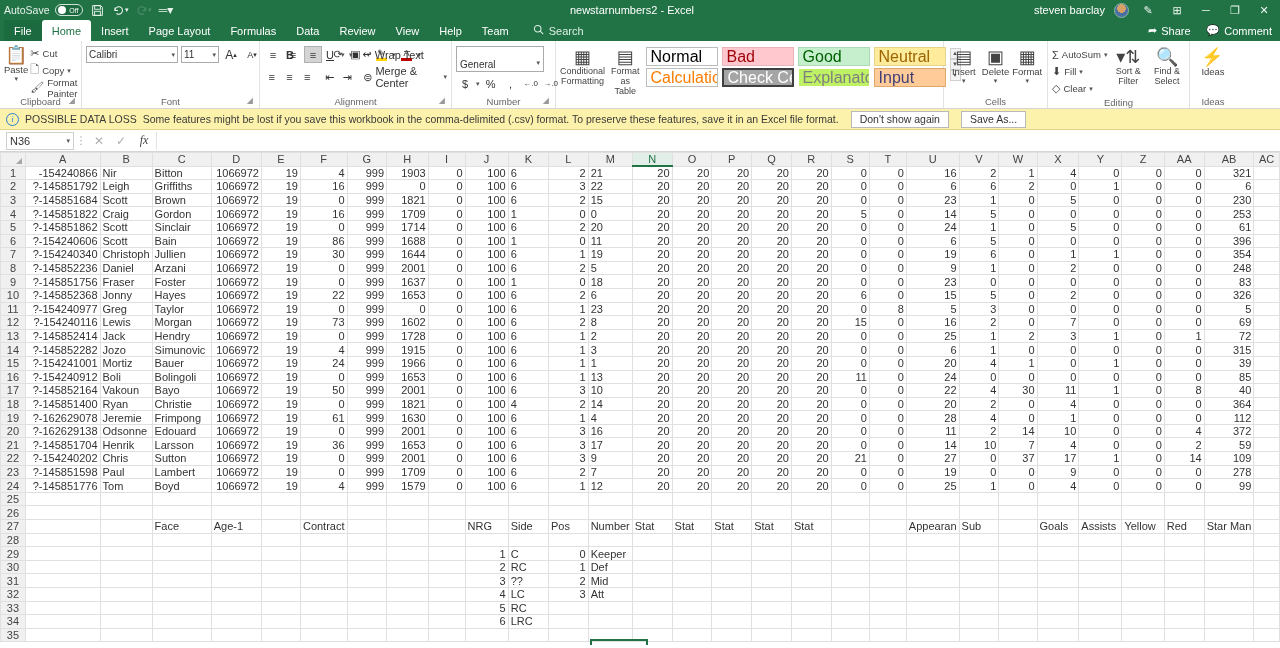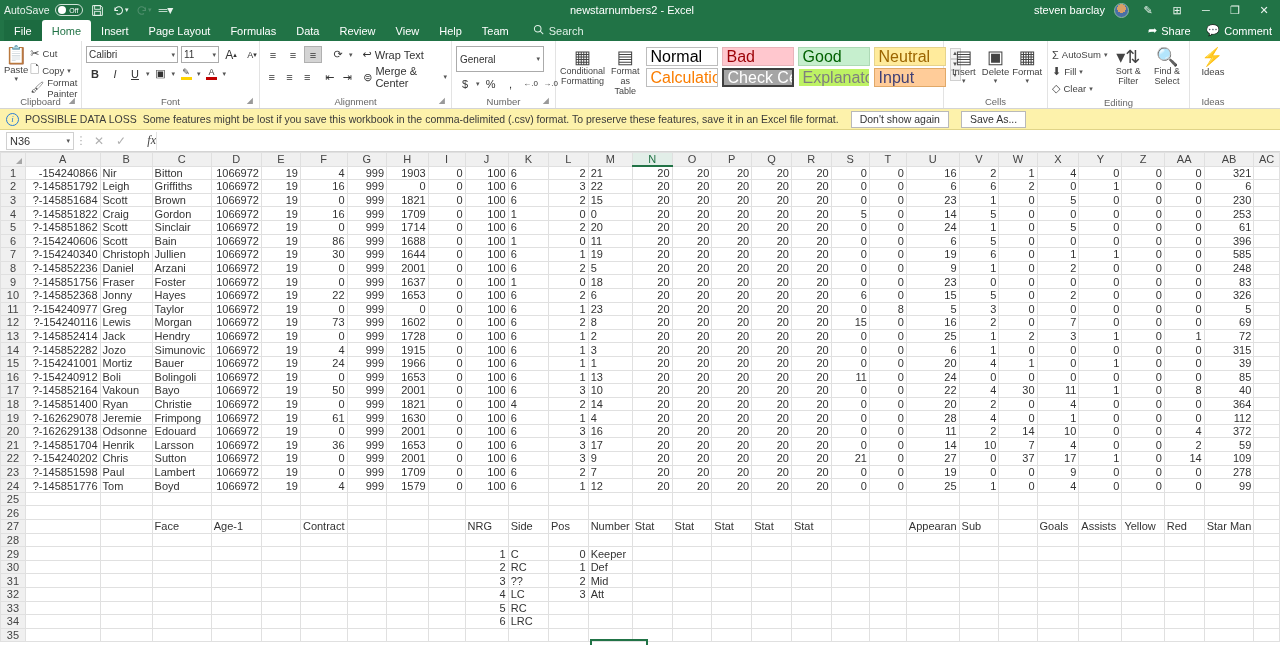--- a/index.html
+++ b/index.html
@@ -119,21 +119,21 @@
   }
   .fbtn {
     width: 18px; height: 17px; display: flex; align-items: center;
     justify-content: center; font-size: 11px; color: #333;
   }
   .fbtn.pressed { background: #d4d4d4; border: 1px solid #b0b0b0; }
   .caret { font-size: 7px; color: #555; }
 
   .numfmt {
     width: 88px; height: 17px; border: 1px solid #ababab; background: #fff;
-    font-size: 10px; padding: 12px 3px; display: flex; align-items: center;
+    font-size: 10px; padding: 12px 3px; display: flex; align-items: flex-start;
     justify-content: space-between;
   }
 
   .stylebox {
     width: 72px; height: 19px; border: 1px solid #cfcfcf;
     font-size: 16px; display: flex; align-items: center; padding-left: 4px;
     overflow: hidden; white-space: nowrap;
   }
   .stylegrid { display: grid; grid-template-columns: repeat(4, 74px); gap: 2px; }
   .style-scroll {
@@ -167,21 +167,21 @@
     height: 22px; background: #fff; border-bottom: 1px solid #d4d4d4;
     display: flex; align-items: center; padding: 0 2px; gap: 0;
   }
   .namebox {
     width: 68px; height: 18px; border: 1px solid #d0d0d0; background: #fff;
     font-size: 11px; display: flex; align-items: center;
     justify-content: space-between; padding: 0 3px; margin-left: 4px;
   }
   .fb-sep { width: 14px; text-align: center; color: #aaa; font-size: 11px; }
   .fb-icon { width: 22px; text-align: center; color: #b0b0b0; font-size: 12px; }
-  .fb-fx { width: 24px; text-align: right; color: #444; font-size: 12px; font-style: italic;
+  .fb-fx { width: 24px; text-align: center; color: #444; font-size: 12px; font-style: italic;
            font-family: "Liberation Serif", serif; }
   .fb-input {
     flex: 1; height: 18px; border-left: 1px solid #e3e3e3; font-size: 11px;
     padding-left: 4px; display: flex; align-items: center;
   }
 
   
   .gridwrap { position: relative; width: 1280px; height: 493px; overflow: hidden; background: #fff; }
   table.grid { border-collapse: collapse; table-layout: fixed; }
   table.grid th, table.grid td {
@@ -315,21 +315,21 @@
         </div>
       </div>
     </div>
     <div class="rgroup-title">
       <span>Clipboard</span>
       <span class="dlg">◢</span>
     </div>
   </div>
 
   <div class="rgroup" style="width:178px">
-    <div class="rgroup-body" style="flex-direction:column; gap:2px; padding-top:3px">
+    <div class="rgroup-body" style="flex-direction:row; gap:20px; padding-top:3px">
       <div style="display:flex; align-items:center; gap:3px">
         <div class="fontname">
           <span>Calibri</span>
           <span class="caret">▾</span>
         </div>
         <div class="fontsize">
           <span>11</span>
           <span class="caret">▾</span>
         </div>
         <div class="fbtn">
@@ -853,21 +853,21 @@
           <td class="num">20</td>
           <td class="num">0</td>
           <td class="num">0</td>
           <td class="num">19</td>
           <td class="num">6</td>
           <td class="num">0</td>
           <td class="num">1</td>
           <td class="num">1</td>
           <td class="num">0</td>
           <td class="num">0</td>
-          <td class="num">585</td>
+          <td class="num">354</td>
           <td class="empty"></td>
         </tr>
         <tr>
           <th class="rowhead">8</th>
           <td class="num">?-145852236</td>
           <td class="txt">Daniel</td>
           <td class="txt">Arzani</td>
           <td class="num">1066972</td>
           <td class="num">19</td>
           <td class="num">0</td>

